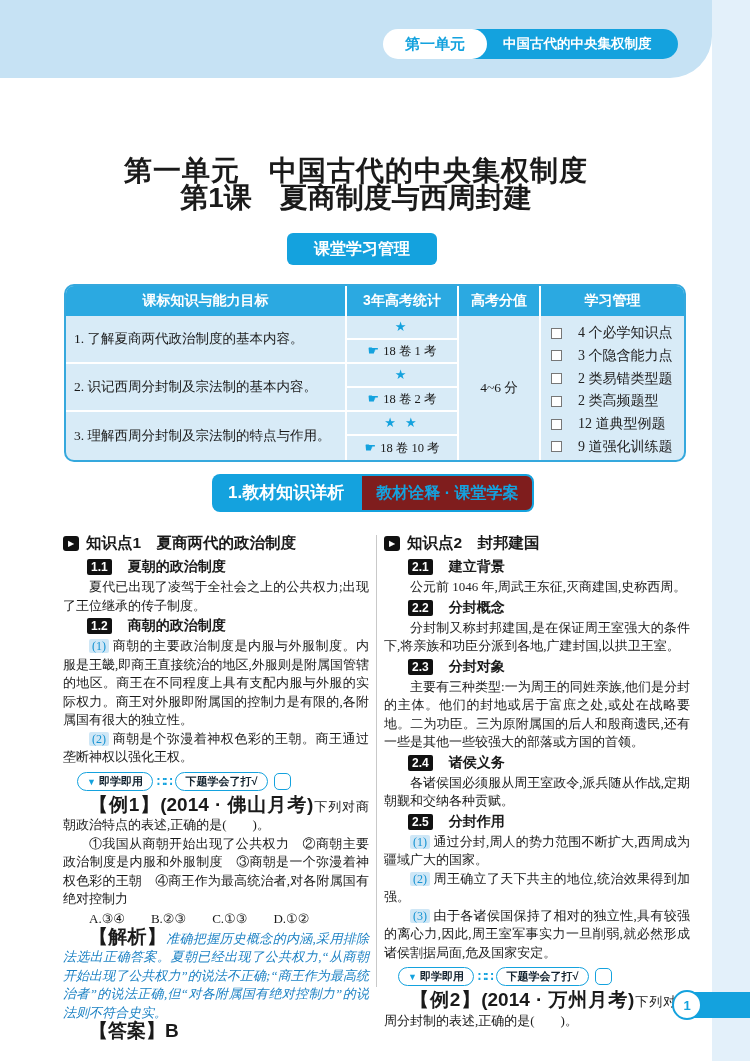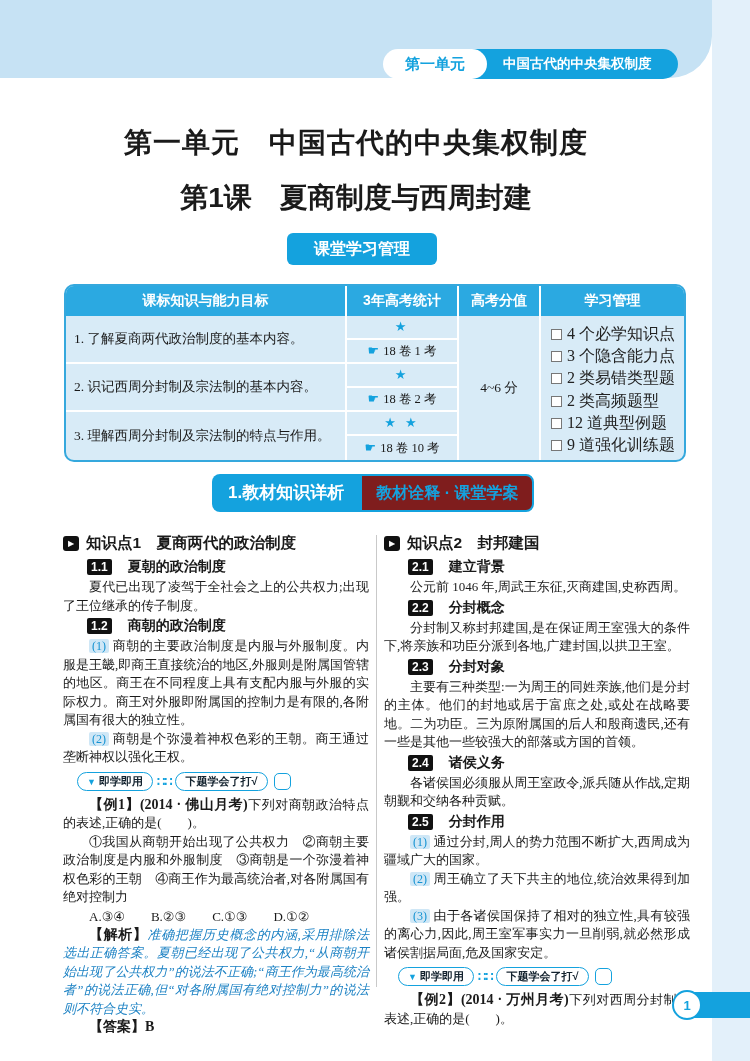--- a/index.html
+++ b/index.html
@@ -6,28 +6,28 @@
   html,body { width:750px; height:1061px; }
   body { position:relative; width:750px; height:1061px; background:#fff; overflow:hidden;
          font-family:"Liberation Sans", sans-serif; color:#1a1a1a; }
 
   
   .right-strip { position:absolute; top:0; right:0; width:38px; height:1061px; background:#e3f0fa; }
   .top-band { position:absolute; top:0; left:0; width:712px; height:78px; background:#c6e2f4;
               border-bottom-right-radius:42px; }
 
   
-  .hdr-pills { position:absolute; top:49px; left:383px; height:30px; display:flex; }
+  .hdr-pills { position:absolute; top:29px; left:383px; height:30px; display:flex; }
   .pill-unit { background:#fff; color:#14a2de; font-weight:bold; font-size:15px;
                border-radius:15px; padding:0 22px; line-height:30px; z-index:2; }
   .pill-title { background:#14a2de; color:#fff; font-weight:bold; font-size:13.5px;
                 border-radius:0 15px 15px 0; padding:0 26px 0 34px; line-height:30px; margin-left:-18px; }
 
   
-  .unit-title { position:absolute; top:124px; left:0; width:712px; text-align:center;
+  .unit-title { position:absolute; top:152px; left:0; width:712px; text-align:center;
                 font-size:28px; font-weight:bold; letter-spacing:1px; }
   .lesson-title { position:absolute; top:179px; left:0; width:712px; text-align:center;
                   font-size:28px; font-weight:bold; }
   .section-btn { position:absolute; top:233px; left:287px; width:150px; height:32px; background:#14a2de;
                  color:#fff; font-size:16px; font-weight:bold; text-align:center; line-height:32px;
                  border-radius:6px; }
 
   
   .tbl { position:absolute; top:284px; left:64px; width:622px; border:2px solid #35a8dd;
          border-radius:10px; overflow:hidden; background:#d8ebf7; }
@@ -43,21 +43,21 @@
               font-family:"Liberation Serif", serif; font-size:13.5px; border-bottom:2px solid #fff; }
   .bcol .obj-cell:last-child { border-bottom:none; }
   .stat-half { height:24px; display:flex; align-items:center; justify-content:center;
                font-size:12.5px; border-bottom:2px solid #fff; font-family:"Liberation Serif", serif; }
   .bcol.c2 .stat-half:last-child { border-bottom:none; }
   .star { color:#14a2de; font-size:13px; letter-spacing:3px; }
   .hand { color:#14a2de; font-size:13px; margin-right:4px; }
   .score-cell { height:144px; display:flex; align-items:center; justify-content:center;
                 font-size:13.5px; font-family:"Liberation Serif", serif; }
   .mgmt-cell { height:144px; padding:8px 6px 4px 10px; display:flex; flex-direction:column; justify-content:space-between; }
-  .chk { display:flex; align-items:center; font-size:16px; font-family:"Liberation Serif", serif; color:#222; }
+  .chk { display:flex; align-items:center; font-size:14px; font-family:"Liberation Serif", serif; color:#222;gap:11px; }
   .box { width:11px; height:11px; border:1px solid #777; background:#fff; margin-right:5px; flex:none; }
 
   
   .banner { position:absolute; top:474px; left:212px; height:38px; display:flex; }
   .banner-left { background:#14a2de; color:#fff; font-size:17px; font-weight:bold;
                  border-radius:8px 0 0 8px; padding:0 16px; line-height:38px; }
   .banner-right { background:#7f1d1d; border:2px solid #14a2de; color:#14a2de; font-size:16px; font-weight:bold;
                   border-radius:0 8px 8px 0; padding:0 14px; line-height:34px; }
 
   
@@ -77,21 +77,21 @@
            text-indent:2em; text-align:justify; color:#1a1a1a; }
   .numblue { background:#cfe7f6; color:#1492d2; font-size:12px; padding:0 3px; border-radius:2px; }
 
   .practice { display:flex; align-items:center; margin:5px 0 5px 14px; }
   .pr-box { border:1.5px solid #14a2de; border-radius:10px; font-size:11px; font-weight:bold;
             padding:1px 9px; color:#13222e; white-space:nowrap; }
   .pr-box .tri { color:#14a2de; font-size:9px; margin-right:3px; }
   .connector { color:#14a2de; font-size:13px; margin:0 4px; letter-spacing:-1px; font-weight:bold; }
   .pr-check { width:17px; height:17px; border:1.5px solid #14a2de; border-radius:5px; margin-left:6px; }
 
-  .ex p.body b { font-family:Liberation Serif, serif; font-size:14px; }
+  .ex p.body b { font-family:Liberation Sans, sans-serif; font-size:19px; }
   .opts { margin-left:2em; font-family:"Liberation Serif", serif; font-size:13px; line-height:19px;
           display:flex; }
   .opts span { margin-right:26px; }
   .analysis-txt { color:#1d82c4; font-style:italic; }
   .ans b { font-size:13px; }
 
   
   .page-tab { position:absolute; left:673px; top:992px; width:77px; height:26px; background:#14a2de;
               border-radius:13px 0 0 13px; }
   .page-num { position:absolute; left:672px; top:990px; width:30px; height:30px; background:#fff;

